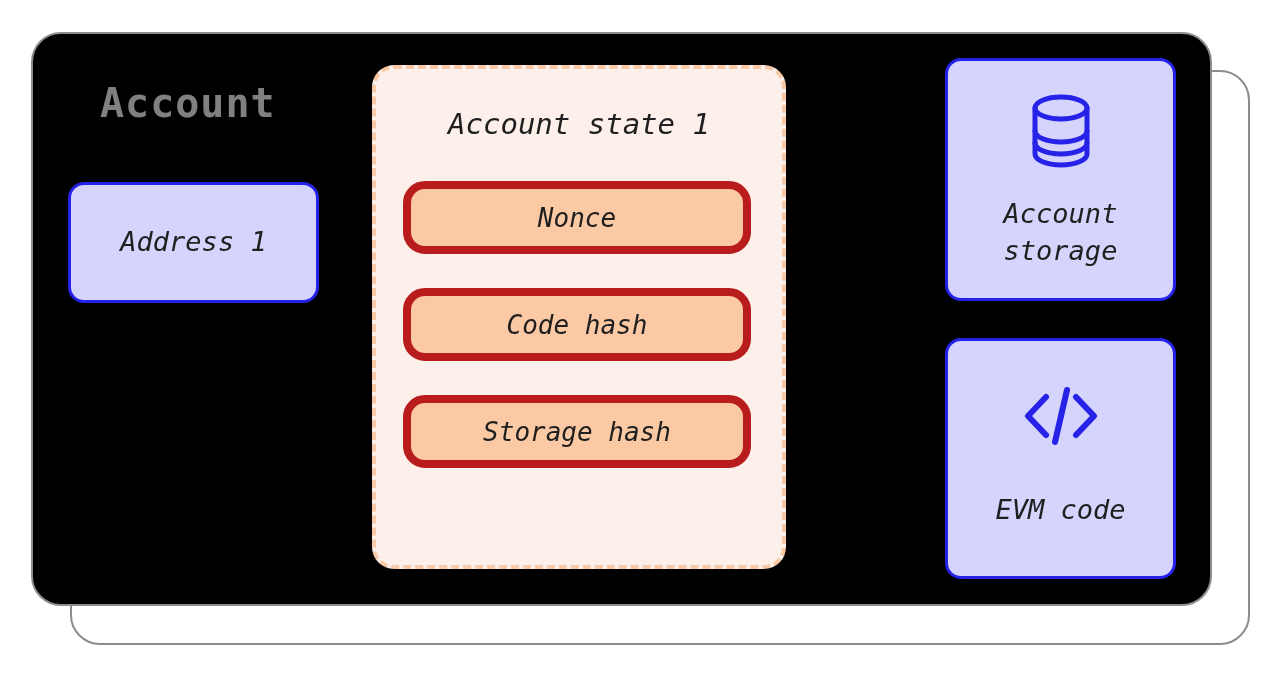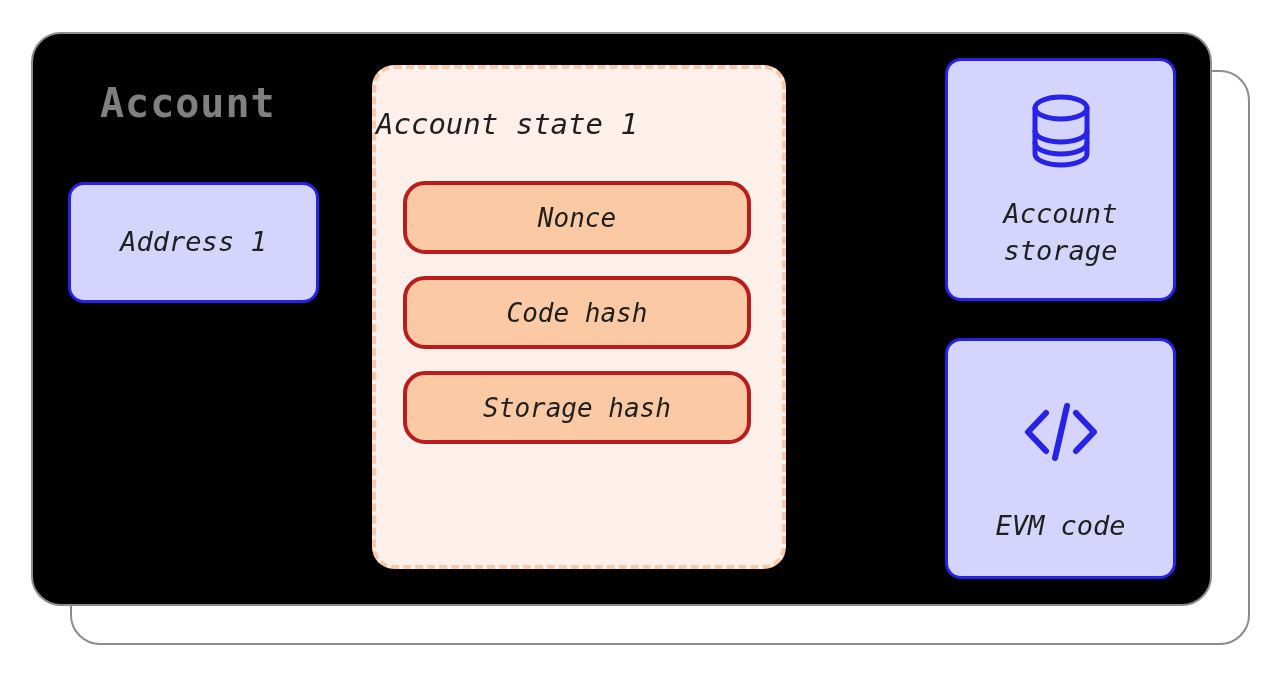--- a/index.html
+++ b/index.html
@@ -77,21 +77,21 @@
   #storage-box {
     left: 945px; top: 58px;
     width: 231px; height: 243px;
     justify-content: flex-start;
     padding-top: 32px;
   }
   #evm-box {
     left: 945px; top: 338px;
     width: 231px; height: 241px;
     justify-content: flex-start;
-    padding-top: 58px;
+    padding-top: 42px;
   }
   .box-icon {
     display: block;
     margin-bottom: 18px;
   }
   #evm-box .box-icon { margin-bottom: 34px; }
   .box-label { white-space: pre-line; }
 
   
   #state-container {
@@ -99,41 +99,41 @@
     left: 372px; top: 65px;
     width: 414px; height: 504px;
     z-index: 5;
     background: #fdf0ea;
     border: 4px dashed #f9c8a6;
     border-radius: 22px;
   }
   .state-title {
     position: absolute;
     left: 0; right: 0; top: 38px;
-    text-align: left;
+    text-align: center;
     font-style: italic;
     font-size: 29px;
     color: #1f1f1f;
     font-family: "DejaVu Sans Mono", "Liberation Mono", monospace;
   }
   .field-list {
     position: absolute;
     left: 27px; top: 112px;
     width: 348px;
   }
   .field-pill {
     width: 348px;
     height: 73px;
     background: #fbc9a4;
-    border: 4px solid #b91c1c;
+    border: 8px solid #b91c1c;
     border-radius: 22px;
     display: flex;
     align-items: center;
     justify-content: center;
-    margin-bottom: 22px;
+    margin-bottom: 34px;
     font-style: italic;
     font-size: 26px;
     color: #1f1f1f;
     font-family: "DejaVu Sans Mono", "Liberation Mono", monospace;
     white-space: nowrap;
   }
 </style>
 </head>
 <body>
 

